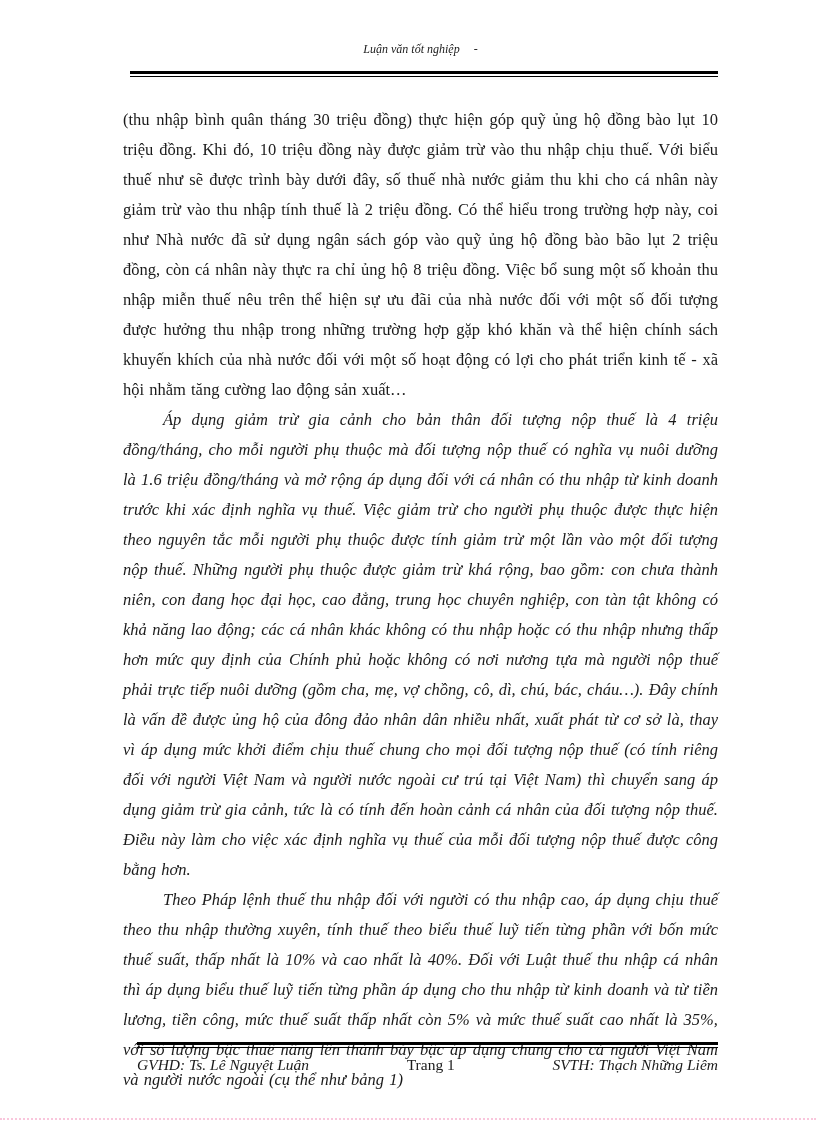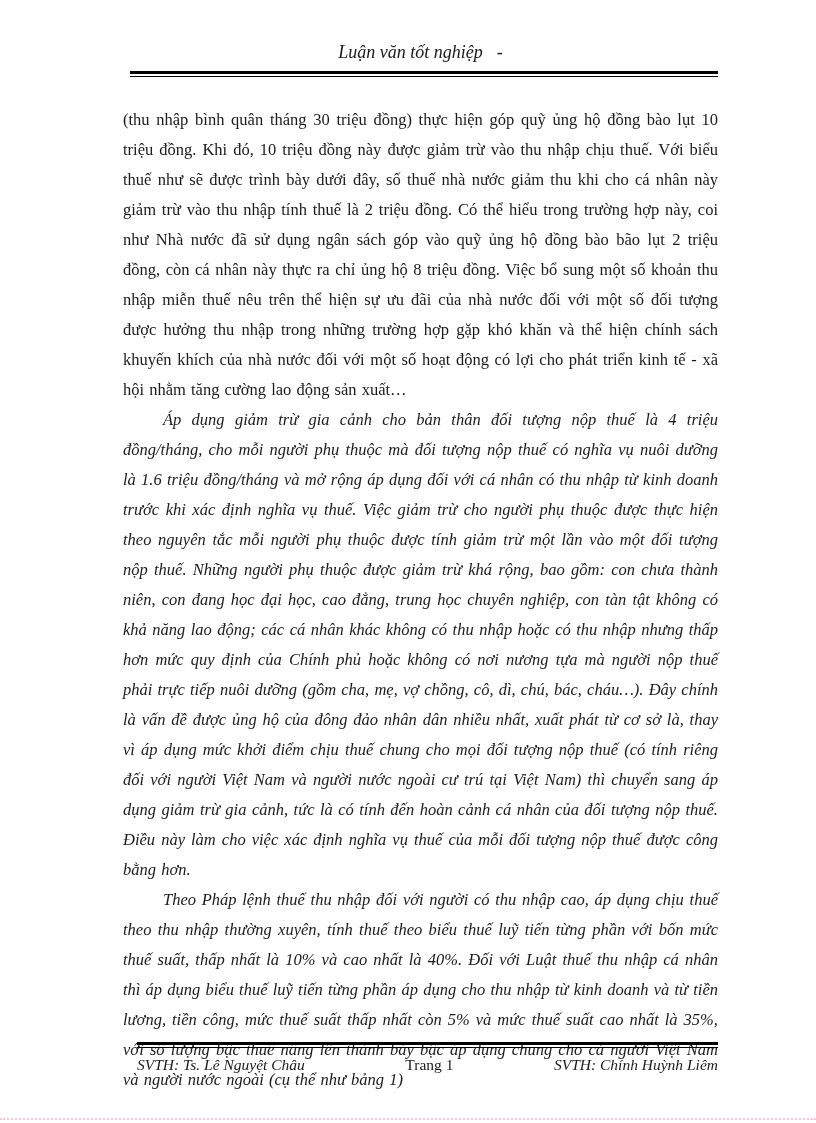--- a/index.html
+++ b/index.html
@@ -22,21 +22,21 @@
   .page-header {
     position: absolute;
     top: 42px;
     left: 123px;
     width: 595px;
     display: flex;
     justify-content: center;
     align-items: flex-end;
     gap: 14px;
     font-style: italic;
-    font-size: 18px;
+    font-size: 12px;
     white-space: nowrap;
   }
   .header-rule {
     position: absolute;
     top: 71px;
     left: 130px;
     width: 588px;
     height: 6px;
     border-top: 3px solid #000000;
     border-bottom: 1px solid #000000;
@@ -98,20 +98,20 @@
   <div class="header-rule"></div>
 
   <div class="content">
     <p>(thu nhập bình quân tháng 30 triệu đồng) thực hiện góp quỹ ủng hộ đồng bào lụt 10 triệu đồng. Khi đó, 10 triệu đồng này được giảm trừ vào thu nhập chịu thuế. Với biểu thuế như sẽ được trình bày dưới đây, số thuế nhà nước giảm thu khi cho cá nhân này giảm trừ vào thu nhập tính thuế là 2 triệu đồng. Có thể hiểu trong trường hợp này, coi như Nhà nước đã sử dụng ngân sách góp vào quỹ ủng hộ đồng bào bão lụt 2 triệu đồng, còn cá nhân này thực ra chỉ ủng hộ 8 triệu đồng. Việc bổ sung một số khoản thu nhập miễn thuế nêu trên thể hiện sự ưu đãi của nhà nước đối với một số đối tượng được hưởng thu nhập trong những trường hợp gặp khó khăn và thể hiện chính sách khuyến khích của nhà nước đối với một số hoạt động có lợi cho phát triển kinh tế - xã hội nhằm tăng cường lao động sản xuất…</p>
     <p class="indent">Áp dụng giảm trừ gia cảnh cho bản thân đối tượng nộp thuế là 4 triệu đồng/tháng, cho mỗi người phụ thuộc mà đối tượng nộp thuế có nghĩa vụ nuôi dưỡng là 1.6 triệu đồng/tháng và mở rộng áp dụng đối với cá nhân có thu nhập từ kinh doanh trước khi xác định nghĩa vụ thuế. Việc giảm trừ cho người phụ thuộc được thực hiện theo nguyên tắc mỗi người phụ thuộc được tính giảm trừ một lần vào một đối tượng nộp thuế. Những người phụ thuộc được giảm trừ khá rộng, bao gồm: con chưa thành niên, con đang học đại học, cao đẳng, trung học chuyên nghiệp, con tàn tật không có khả năng lao động; các cá nhân khác không có thu nhập hoặc có thu nhập nhưng thấp hơn mức quy định của Chính phủ hoặc không có nơi nương tựa mà người nộp thuế phải trực tiếp nuôi dưỡng (gồm cha, mẹ, vợ chồng, cô, dì, chú, bác, cháu…). Đây chính là vấn đề được ủng hộ của đông đảo nhân dân nhiều nhất, xuất phát từ cơ sở là, thay vì áp dụng mức khởi điểm chịu thuế chung cho mọi đối tượng nộp thuế (có tính riêng đối với người Việt Nam và người nước ngoài cư trú tại Việt Nam) thì chuyển sang áp dụng giảm trừ gia cảnh, tức là có tính đến hoàn cảnh cá nhân của đối tượng nộp thuế. Điều này làm cho việc xác định nghĩa vụ thuế của mỗi đối tượng nộp thuế được công bằng hơn.</p>
     <p class="indent">Theo Pháp lệnh thuế thu nhập đối với người có thu nhập cao, áp dụng chịu thuế theo thu nhập thường xuyên, tính thuế theo biểu thuế luỹ tiến từng phần với bốn mức thuế suất, thấp nhất là 10% và cao nhất là 40%. Đối với Luật thuế thu nhập cá nhân thì áp dụng biểu thuế luỹ tiến từng phần áp dụng cho thu nhập từ kinh doanh và từ tiền lương, tiền công, mức thuế suất thấp nhất còn 5% và mức thuế suất cao nhất là 35%, với số lượng bậc thuế nâng lên thành bảy bậc  áp dụng chung cho cả người Việt Nam và người nước ngoài (cụ thể như bảng 1)</p>
   </div>
 
   <div class="footer-rule"></div>
   <div class="page-footer">
-    <span class="italic">SVTH: Ts. Lê Nguyệt Châu</span>
+    <span class="italic">GVHD: Ts. Lê Nguyệt Luận</span>
     <span>Trang 1</span>
-    <span class="italic">SVTH: Chính Huỳnh Liêm</span>
+    <span class="italic">SVTH: Thạch Những Liêm</span>
   </div>
 
   <div class="bottom-boundary"></div>
 
 </div>
 
 </body></html>

